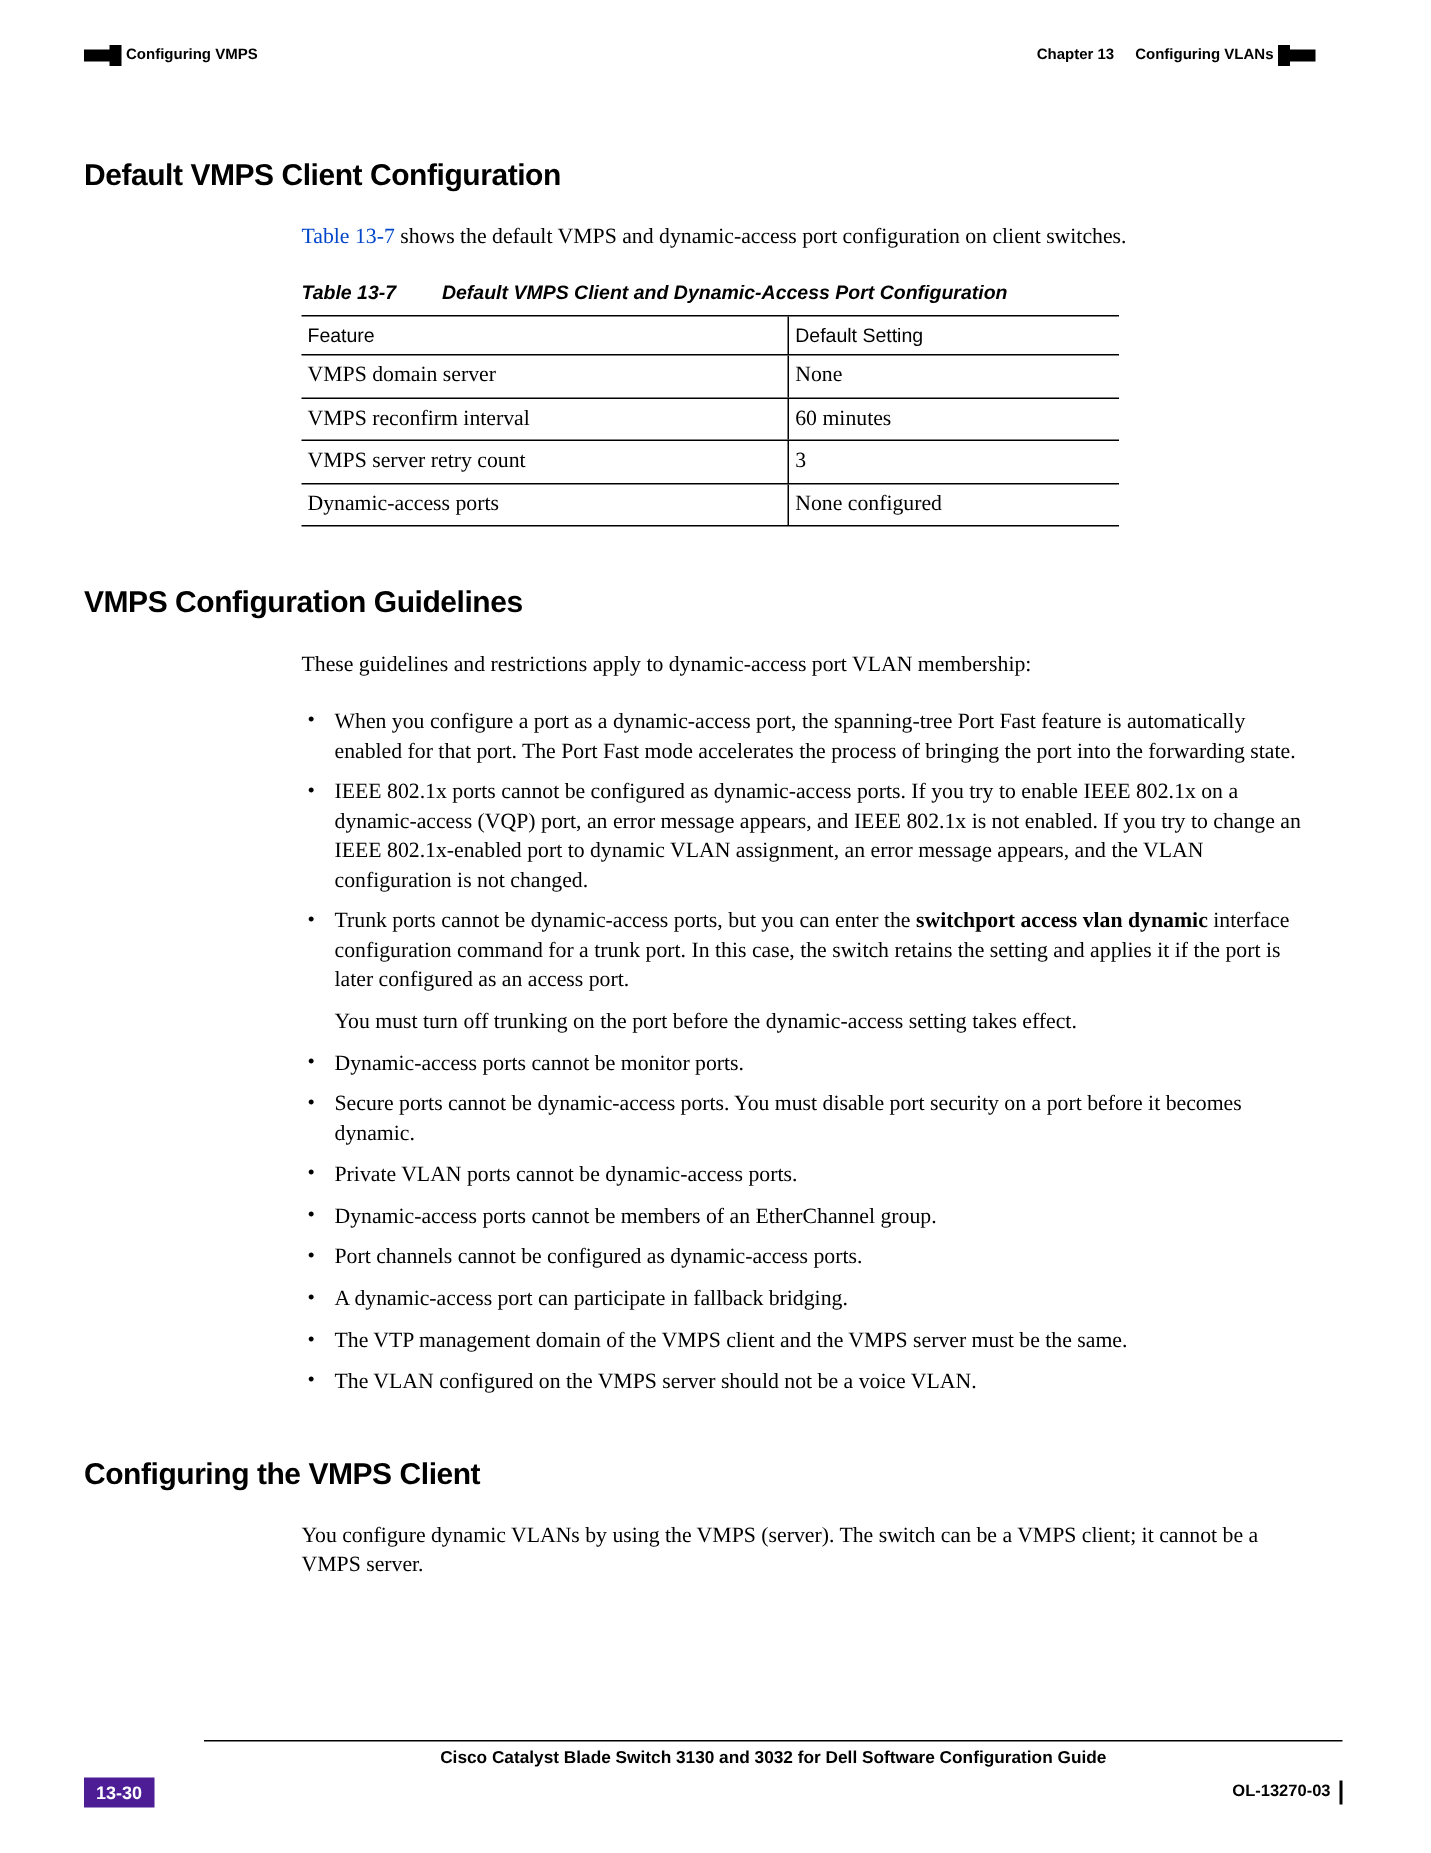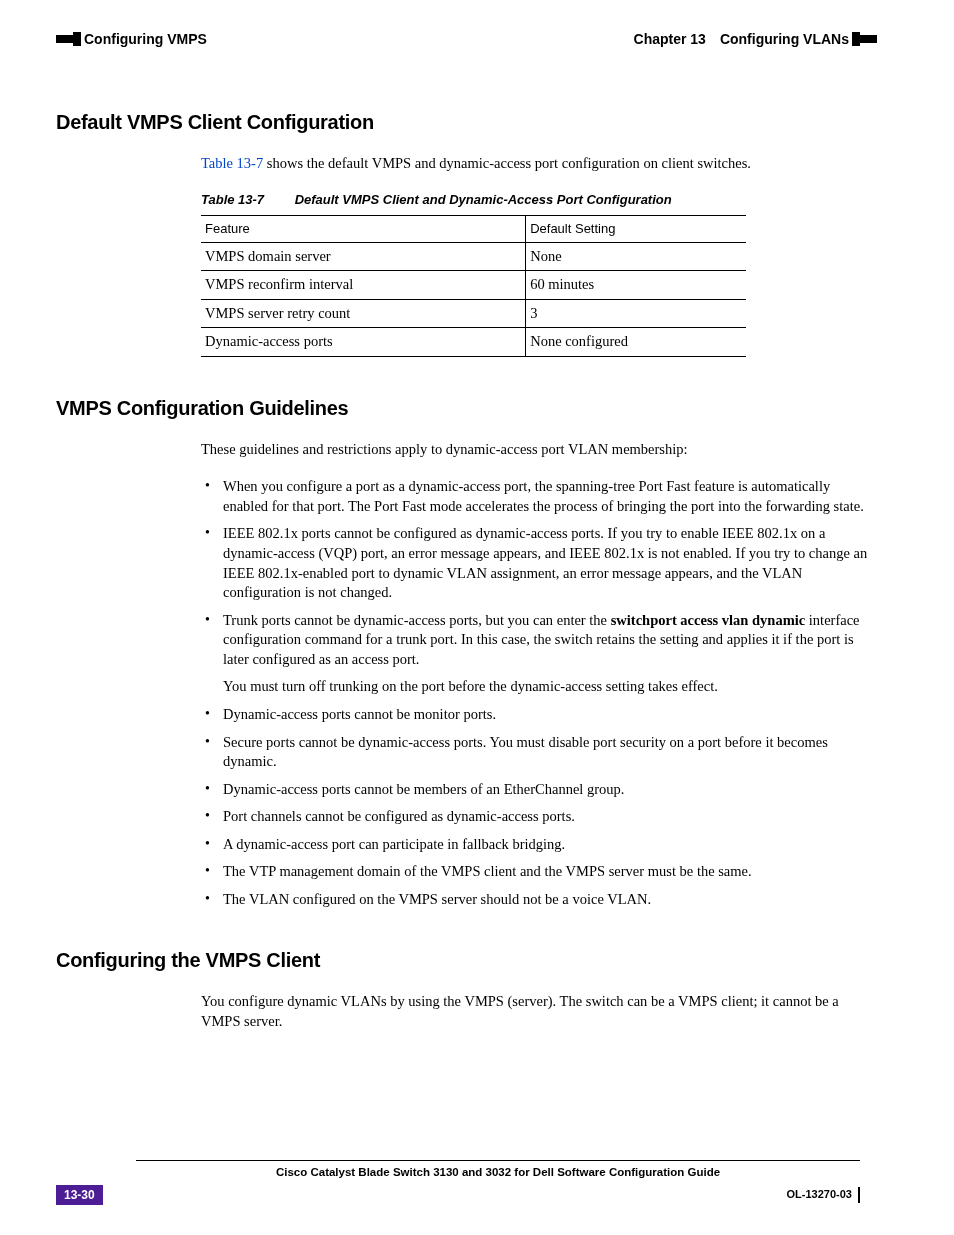--- a/index.html
+++ b/index.html
@@ -16,21 +16,21 @@
     padding: 30px 77px 30px 56px;
     box-sizing: border-box;
     position: relative;
     min-height: 1235px;
   }
   .top-header {
     display: flex;
     justify-content: space-between;
     align-items: center;
     font-family: Arial, Helvetica, sans-serif;
-    font-size: 14px;
+    font-size: 10px;
     font-weight: bold;
     margin-bottom: 60px;
   }
   .top-left {
     display: flex;
     align-items: center;
     gap: 6px;
   }
   .top-right {
     display: flex;
@@ -127,21 +127,21 @@
   .bold { font-weight: bold; font-family: "Times New Roman", Times, serif; }
 
   .footer-rule {
     border-top: 1px solid #000;
     margin: 0 0 4px 80px;
   }
   .footer {
     position: absolute;
     bottom: 30px;
     left: 56px;
-    right: 94px;
+    right: 59px;
   }
   .footer-title {
     font-family: Arial, Helvetica, sans-serif;
     font-weight: bold;
     font-size: 11.5px;
     text-align: center;
     margin: 0 0 4px 80px;
   }
   .footer-row {
     display:flex;
@@ -227,20 +227,21 @@
     <p class="intro">These guidelines and restrictions apply to dynamic-access port VLAN membership:</p>
     <ul class="bullets">
       <li>When you configure a port as a dynamic-access port, the spanning-tree Port Fast feature is automatically enabled for that port. The Port Fast mode accelerates the process of bringing the port into the forwarding state.</li>
       <li>IEEE 802.1x ports cannot be configured as dynamic-access ports. If you try to enable IEEE 802.1x on a dynamic-access (VQP) port, an error message appears, and IEEE 802.1x is not enabled. If you try to change an IEEE 802.1x-enabled port to dynamic VLAN assignment, an error message appears, and the VLAN configuration is not changed.</li>
       <li>
         <span>Trunk ports cannot be dynamic-access ports, but you can enter the </span><span class="bold">switchport access vlan dynamic</span><span> interface configuration command for a trunk port. In this case, the switch retains the setting and applies it if the port is later configured as an access port.</span>
         <p class="subpara">You must turn off trunking on the port before the dynamic-access setting takes effect.</p>
       </li>
       <li>Dynamic-access ports cannot be monitor ports.</li>
       <li>Secure ports cannot be dynamic-access ports. You must disable port security on a port before it becomes dynamic.</li>
+      <li>Private VLAN ports cannot be dynamic-access ports.</li>
       <li>Dynamic-access ports cannot be members of an EtherChannel group.</li>
       <li>Port channels cannot be configured as dynamic-access ports.</li>
       <li>A dynamic-access port can participate in fallback bridging.</li>
       <li>The VTP management domain of the VMPS client and the VMPS server must be the same.</li>
       <li>The VLAN configured on the VMPS server should not be a voice VLAN.</li>
     </ul>
   </div>
 
   <h2 class="section-head">Configuring the VMPS Client</h2>
   <div class="body-text">

